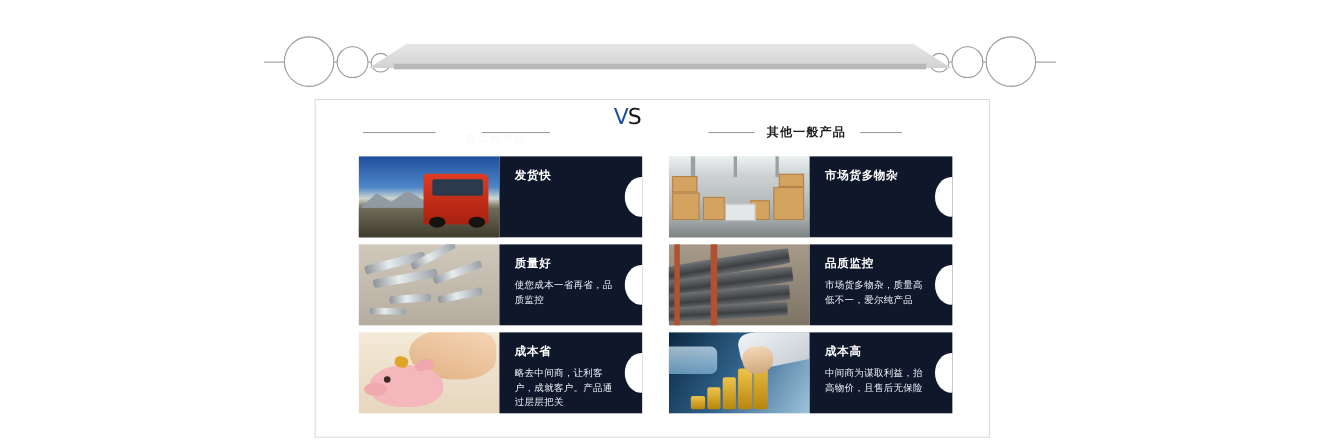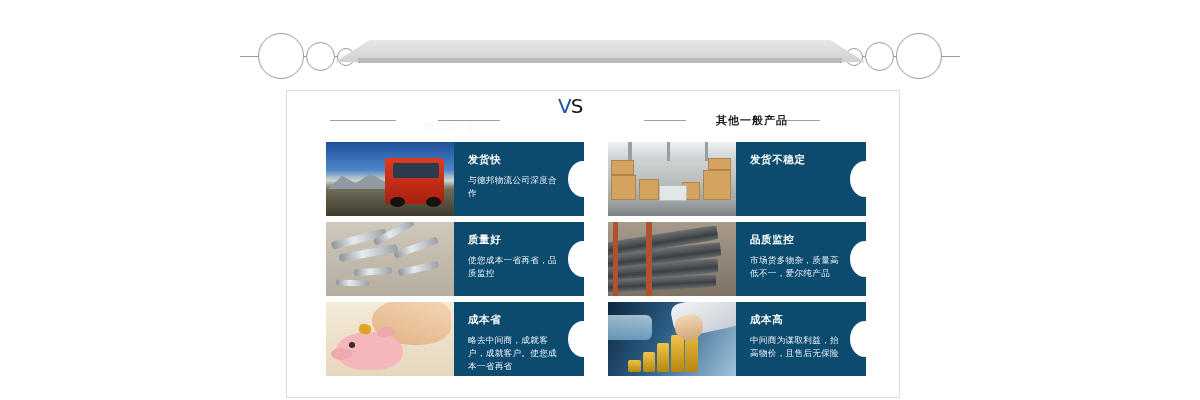--- a/index.html
+++ b/index.html
@@ -76,37 +76,37 @@
   .seg-b{left:152px;width:62px;}
   .seg-c{left:358px;width:42px;}
   .seg-d{left:496px;width:38px;}
 
   #label-ours{
     position:absolute;left:100px;top:24px;width:130px;text-align:center;
     font-size:10px;font-weight:bold;color:#fafafa;letter-spacing:1px;
     white-space:nowrap;
   }
   #label-theirs{
-    position:absolute;left:392px;top:17px;width:110px;text-align:right;
+    position:absolute;left:392px;top:17px;width:110px;text-align:center;
     font-size:11px;font-weight:bold;color:#1c1c1c;letter-spacing:1px;
     white-space:nowrap;
   }
 
   
   .col{position:absolute;top:142px;width:258px;}
   .col.left{left:326px;}
   .col.right{left:608px;}
 
   .card{
     position:relative;height:74px;margin-bottom:6px;
     display:flex;overflow:hidden;
   }
   .thumb{width:128px;height:74px;flex:0 0 128px;position:relative;overflow:hidden;}
   .panel{
-    flex:1 1 auto;background:#0c4a6e;position:relative;overflow:hidden;
+    flex:1 1 auto;background:#0f172a;position:relative;overflow:hidden;
     padding:11px 26px 0 14px;box-sizing:border-box;
   }
   .notch{
     position:absolute;right:-14px;top:50%;transform:translateY(-50%);
     width:30px;height:36px;background:#ffffff;border-radius:50%;
   }
   .card-title{
     color:#ffffff;font-size:10.5px;font-weight:bold;letter-spacing:.6px;
     margin:0 0 7px 0;white-space:nowrap;
   }
@@ -249,21 +249,20 @@
         <div class="mtn"></div>
           <div class="road"></div>
         <div class="cab"></div>
           <div class="win"></div>
         <div class="wheel w1"></div>
           <div class="wheel w2"></div>
       </div>
     </div>
     <div class="panel">
       <p class="card-title">发货快</p>
-      <p class="card-desc">与德邦物流公司深度合作</p>
       <div class="notch"></div>
     </div>
   </div>
 
   <div class="card">
     <div class="thumb">
       <div class="ph ph-steel">
         <i class="s1"></i>
           <i class="s2"></i>
           <i class="s3"></i>
@@ -286,21 +285,21 @@
         <div class="hand"></div>
           <div class="pig"></div>
           <div class="snout"></div>
         <div class="ear"></div>
           <div class="eye"></div>
           <div class="coin"></div>
       </div>
     </div>
     <div class="panel">
       <p class="card-title">成本省</p>
-      <p class="card-desc">略去中间商，成就客户，成就客户。使您成本一省再省</p>
+      <p class="card-desc">略去中间商，让利客户，成就客户。产品通过层层把关</p>
       <div class="notch"></div>
     </div>
   </div>
 
 </div>
 
 <div class="col right">
 
   <div class="card">
     <div class="thumb">
@@ -313,21 +312,21 @@
         <div class="box k1"></div>
           <div class="box k2"></div>
           <div class="box k3"></div>
         <div class="box k4"></div>
           <div class="box k5"></div>
           <div class="box k6"></div>
         <div class="pal"></div>
       </div>
     </div>
     <div class="panel">
-      <p class="card-title">发货不稳定</p>
+      <p class="card-title">市场货多物杂</p>
       <div class="notch"></div>
     </div>
   </div>
 
   <div class="card">
     <div class="thumb">
       <div class="ph ph-pipe">
         <div class="p p1"></div>
           <div class="p p2"></div>
           <div class="p p3"></div>

